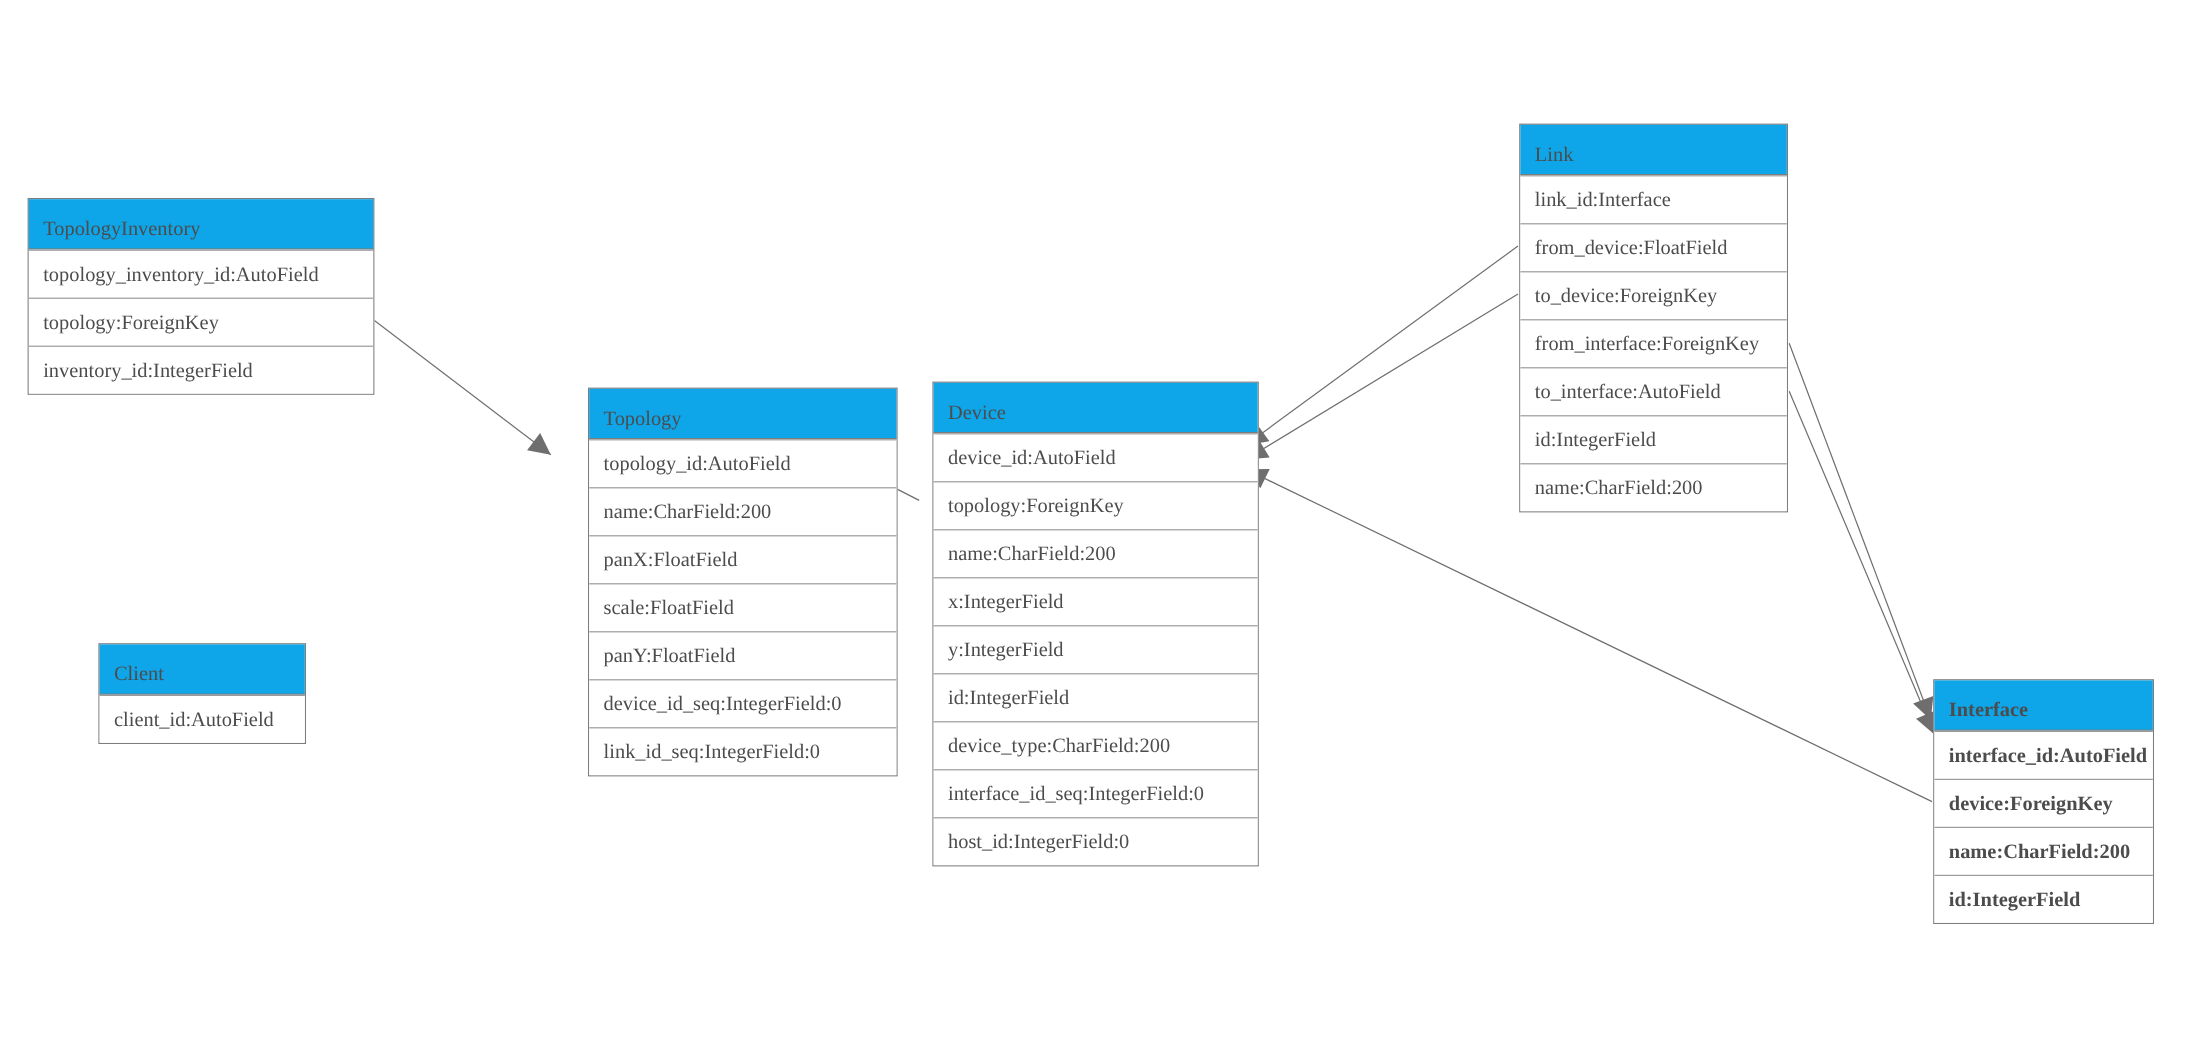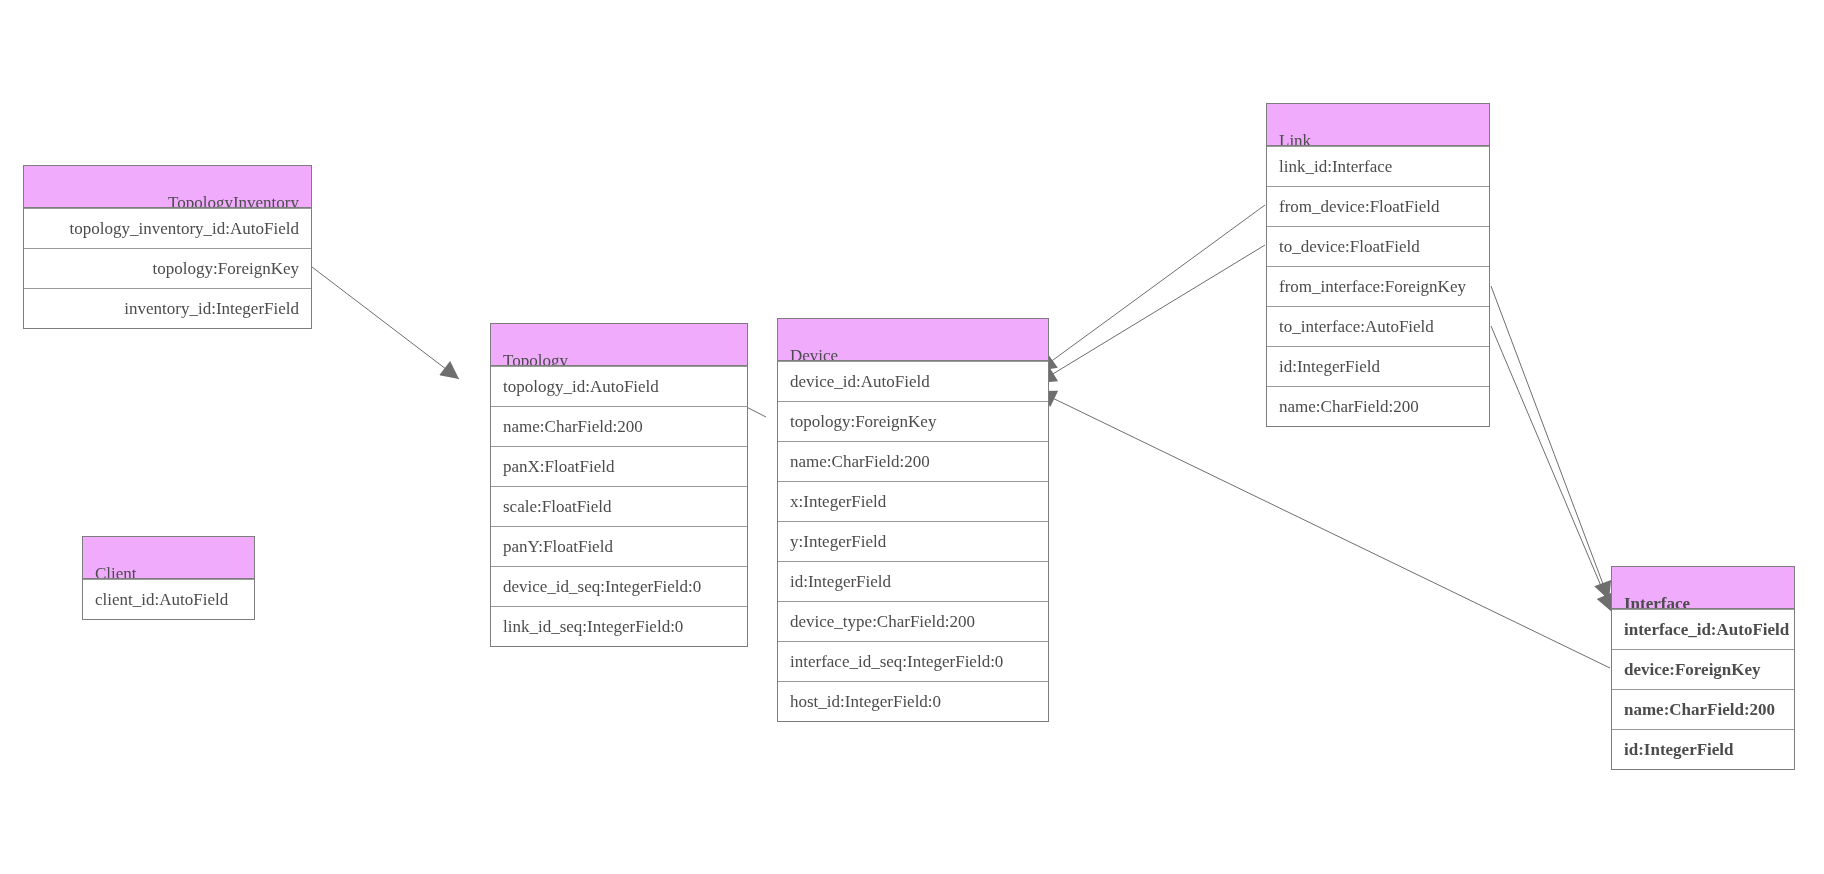--- a/index.html
+++ b/index.html
@@ -20,42 +20,42 @@
   .entity {
     position: absolute;
     z-index: 1;
     background: #ffffff;
     border: 1px solid #7d7d7d;
     box-sizing: border-box;
     color: #4c4c4c;
     font-size: 17px;
   }
   .ent-header {
-    background: #f0abfc;
+    background: #0ea5e9;
     border-bottom: 1px solid #7d7d7d;
     height: 42px;
     line-height: 42px;
-    padding: 16px 12px;
+    padding: 4px 12px;
     box-sizing: border-box;
     white-space: nowrap;
     overflow: hidden;
   }
   .ent-row {
     height: 40px;
     line-height: 40px;
     padding: 0 12px;
     box-sizing: border-box;
     border-top: 1px solid #9b9b9b;
     white-space: nowrap;
     overflow: hidden;
     background: #ffffff;
   }
   .ent-row:first-of-type { border-top: none; }
 
-  #ent-topologyinventory { left: 23px;   top: 165px; width: 289px; text-align: right; }
+  #ent-topologyinventory { left: 23px;   top: 165px; width: 289px; }
   #ent-topology          { left: 460px;  top: 323px; width: 258px; margin-left: 30px; }
   #ent-client            { left: 82px;   top: 536px; width: 173px; }
   #ent-device            { left: 765px;  top: 318px; width: 272px; margin-left: 12px; }
   #ent-link              { left: 1266px; top: 103px; width: 224px; }
   #ent-interface         { left: 1611px; top: 566px; width: 184px; font-weight: bold; }
 
   .edge { stroke: #6e6e6e; stroke-width: 1; fill: none; }
 </style>
 </head>
 <body>
@@ -110,21 +110,21 @@
     <div class="ent-row">id:IntegerField</div>
     <div class="ent-row">device_type:CharField:200</div>
     <div class="ent-row">interface_id_seq:IntegerField:0</div>
     <div class="ent-row">host_id:IntegerField:0</div>
   </div>
 
   <div class="entity" id="ent-link">
     <div class="ent-header">Link</div>
     <div class="ent-row">link_id:Interface</div>
     <div class="ent-row">from_device:FloatField</div>
-    <div class="ent-row">to_device:FloatField</div>
+    <div class="ent-row">to_device:ForeignKey</div>
     <div class="ent-row">from_interface:ForeignKey</div>
     <div class="ent-row">to_interface:AutoField</div>
     <div class="ent-row">id:IntegerField</div>
     <div class="ent-row">name:CharField:200</div>
   </div>
 
   <div class="entity" id="ent-interface">
     <div class="ent-header">Interface</div>
     <div class="ent-row">interface_id:AutoField</div>
     <div class="ent-row">device:ForeignKey</div>

